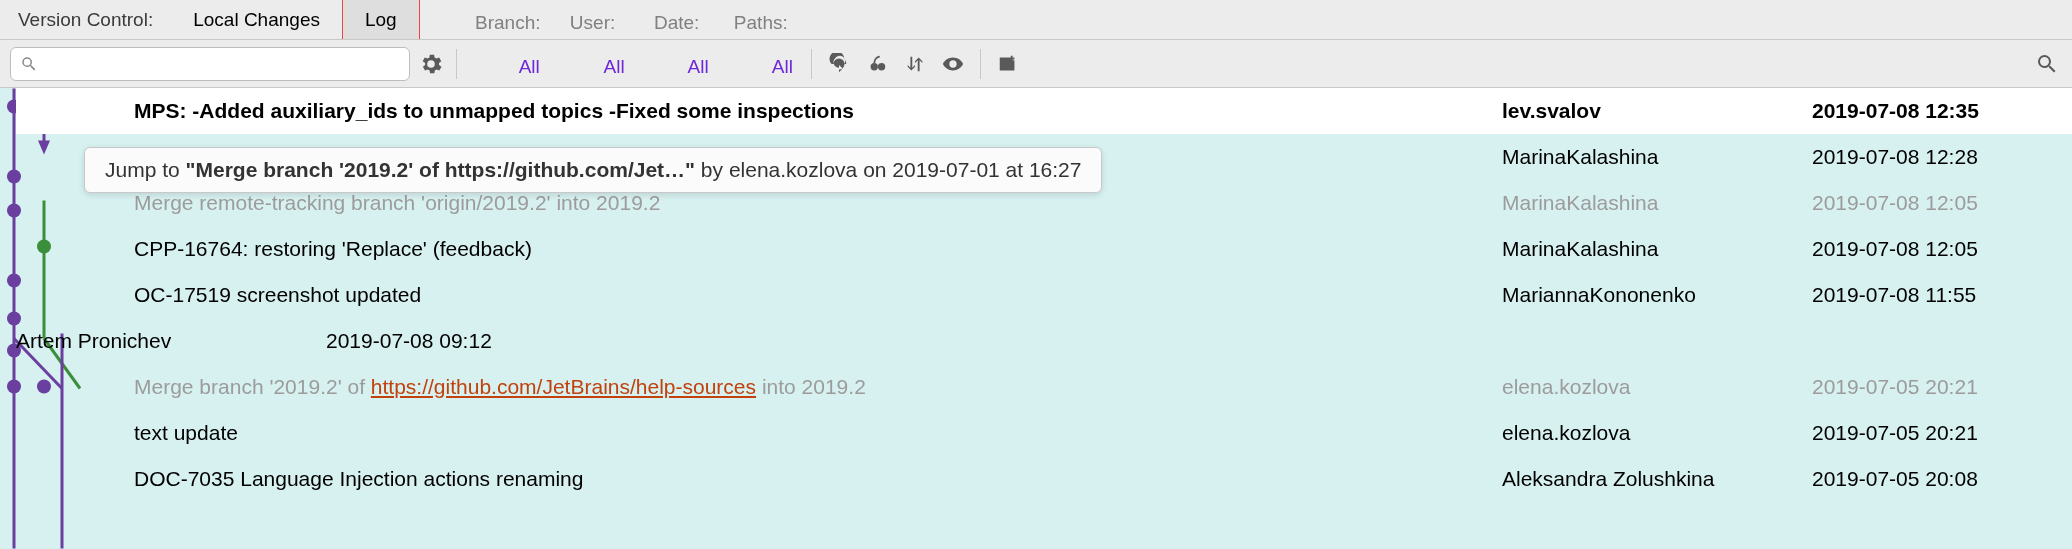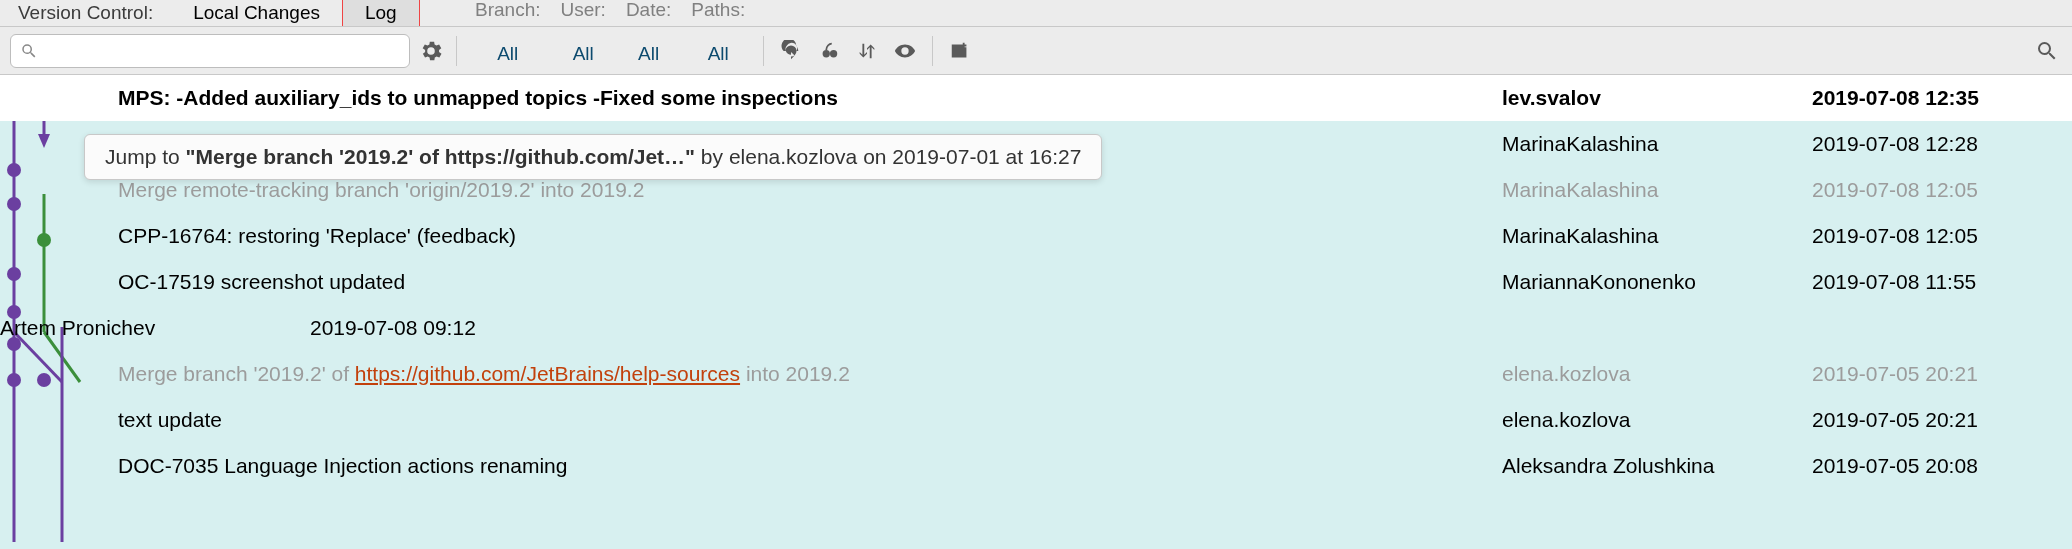--- a/index.html
+++ b/index.html
@@ -1,43 +1,43 @@
 <!DOCTYPE html>
 <html><head>
 <meta charset="utf-8">
 <style>
   * { box-sizing: border-box; margin: 0; padding: 0; }
   html, body { width: 2072px; height: 549px; font-family: Arial, Helvetica, sans-serif; background: #f2f2f2; overflow: hidden; }
   .root { display:flex; flex-direction:column; height:100%; }
 
   
-  .tabbar { display:flex; align-items:stretch; height:27px; border-bottom:1px solid #c8c8c8; background:#ececec; font-size:19px;text-align:center; }
+  .tabbar { display:flex; align-items:stretch; height:40px; border-bottom:1px solid #c8c8c8; background:#ececec; font-size:19px;text-align:center; }
   .tab-title { padding:0 18px; display:flex; align-items:center; color:#3b3b3b; }
   .tab { padding:0 22px; display:flex; align-items:center; background:#ececec; border-right:1px solid #ef4444; cursor:pointer; }
   .tab.active { background:#dedede; }
   .tabbar .spacer { flex:1; }
 
   
   .toolbar { display:flex; align-items:center; height:48px; background:#ececec; border-bottom:1px solid #c8c8c8; padding:0 10px; font-size:19px; gap:8px; }
   .search-wrap { position:relative; }
   .search { width:400px; height:34px; border:1px solid #bdbdbd; border-radius:6px; padding:2px 10px 2px 38px; font-size:18px; background:#fff; }
   .search-ico { position:absolute; left:10px; top:50%; transform:translateY(-50%); fill:#888; }
   .gear { width:26px; height:26px; fill:#5a5a5a; cursor:pointer; }
   .vsep { width:1px; height:30px; background:#c8c8c8; margin:0 4px; }
   .filter { display:flex; align-items:center; gap:22px; color:#808080; cursor:pointer; padding:0 6px;flex-direction:column; }
-  .filter .val { color:#0c4a6e; }
+  .filter .val { color:#6d28d9;margin-left:43px; }
   .filter svg { fill:#808080; }
   .tbtn { width:30px; height:30px; display:flex; align-items:center; justify-content:center; cursor:pointer; }
   .tbtn svg { fill:#5a5a5a; }
   .toolbar .grow { flex:1; }
 
   
   .logwrap { flex:1; background:#d7f0f0; position:relative; overflow:hidden; }
   .graph-col { position:absolute; left:0; top:0; width:86px; height:100%; }
-  .rows { position:absolute; left:0; top:0; right:0; }
+  .rows { position:absolute; left:16px; top:0; right:0; }
   .row { display:flex; align-items:center; height:46px; font-size:21px; }
   .row .msg { margin-left:118px; flex:1 1 auto; white-space:nowrap; overflow:hidden; text-overflow:ellipsis; }
   .row .author { width:310px; white-space:nowrap; }
   .row .date { width:260px; white-space:nowrap; text-align:left; }
   .row.sel { background:#ffffff; font-weight:700; }
   .row.merge .msg, .row.merge .author, .row.merge .date { color:#9c9c9c; }
   .row .link { color:#c2410c; text-decoration:underline; }
 
   
   .tooltip { position:absolute; left:84px; top:59px; background:#fbfbfb; border:1px solid #c8c8c8; border-radius:6px; padding:10px 20px; font-size:21px; color:#333; box-shadow:0 2px 6px rgba(0,0,0,.12); white-space:nowrap; }

